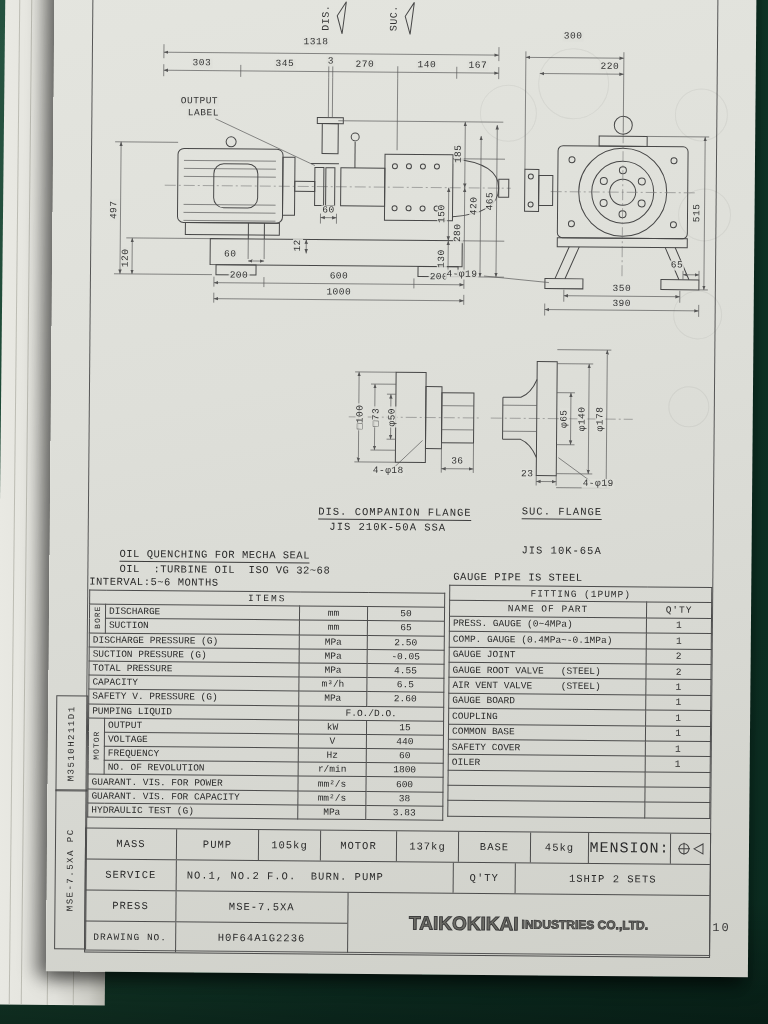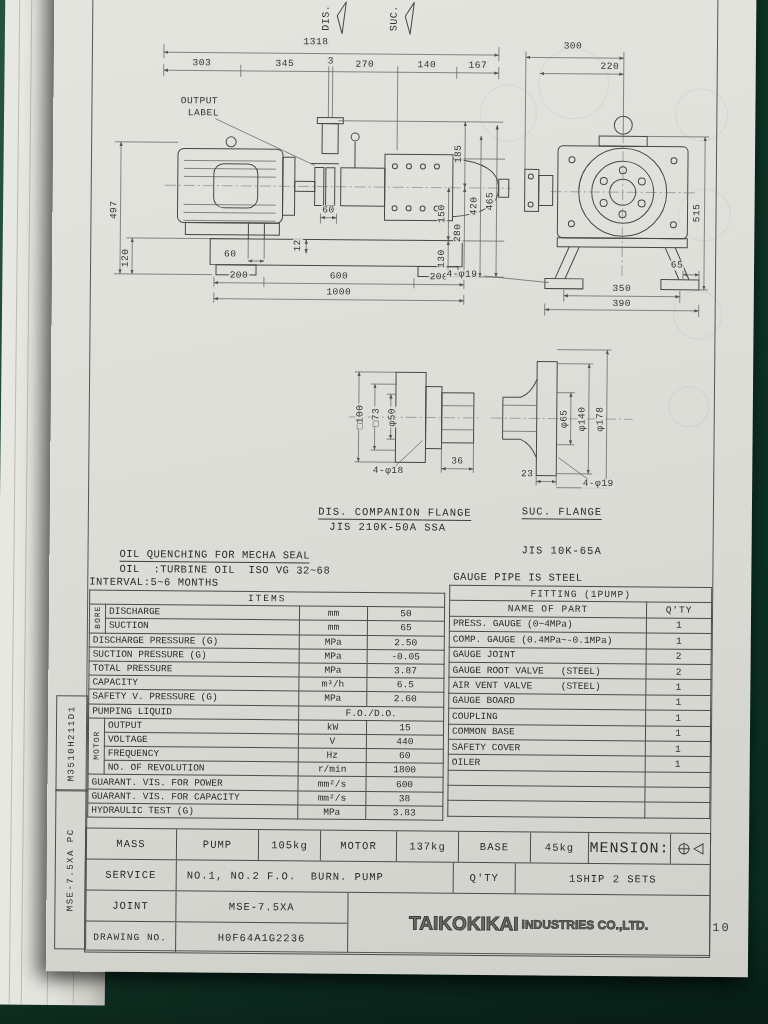--- a/index.html
+++ b/index.html
@@ -269,21 +269,21 @@
   <span class="hdim" style="left:387px;top:305px">200</span>
   <span class="hdim" style="left:287px;top:321px">1000</span>
 
   <span class="vdim" style="left:390px;top:241px">150</span>
   <span class="vdim" style="left:390px;top:286px">130</span>
   <span class="vdim" style="left:406px;top:181px">185</span>
   <span class="vdim" style="left:406px;top:260px">280</span>
   <span class="vdim" style="left:422px;top:233px">420</span>
   <span class="vdim" style="left:438px;top:228px">465</span>
 
-  <span class="hdim" style="left:519px;top:73px">300</span>
+  <span class="hdim" style="left:519px;top:63px">300</span>
   <span class="hdim" style="left:556px;top:93px">220</span>
   <span class="vdim" style="left:645px;top:238px">515</span>
   <span class="hdim" style="left:625px;top:291px">65</span>
   <span class="hdim" style="left:570px;top:315px">350</span>
   <span class="hdim" style="left:570px;top:330px">390</span>
   <span class="hdim" style="left:410px;top:302px">4-φ19</span>
 
   <span class="vdim" style="left:310px;top:445px">□100</span>
   <span class="vdim" style="left:326px;top:445px">□73</span>
   <span class="vdim" style="left:342px;top:445px">φ50</span>
@@ -334,21 +334,21 @@
       <td class="c">2.50</td>
     </tr>
     <tr>
       <td colspan="2">SUCTION PRESSURE (G)</td>
       <td class="c">MPa</td>
       <td class="c">-0.05</td>
     </tr>
     <tr>
       <td colspan="2">TOTAL PRESSURE</td>
       <td class="c">MPa</td>
-      <td class="c">3.87</td>
+      <td class="c">4.55</td>
     </tr>
     <tr>
       <td colspan="2">CAPACITY</td>
       <td class="c">m³/h</td>
       <td class="c">6.5</td>
     </tr>
     <tr>
       <td colspan="2">SAFETY V. PRESSURE (G)</td>
       <td class="c">MPa</td>
       <td class="c">2.60</td>
@@ -486,21 +486,21 @@
     </div>
     <div class="trow">
       <div class="tc" style="width:90px">SERVICE</div>
       <div class="tc" style="width:277px;justify-content:flex-start;padding-left:10px">NO.1, NO.2 F.O.  BURN. PUMP</div>
       <div class="tc" style="width:62px">Q'TY</div>
       <div class="tc" style="flex:1">1SHIP 2 SETS</div>
     </div>
     <div style="display:flex;border-top:1px solid #4c4c4c">
       <div class="tbl-left">
         <div class="trow" style="border-top:none">
-          <div class="tc" style="width:90px">JOINT</div>
+          <div class="tc" style="width:90px">PRESS</div>
           <div class="tc" style="flex:1">MSE-7.5XA</div>
         </div>
         <div class="trow">
           <div class="tc" style="width:90px;font-size:9.5px">DRAWING NO.</div>
           <div class="tc" style="flex:1">H0F64A1G2236</div>
         </div>
       </div>
       <div class="logo-cell">
         <span class="logo-bold">TAIKOKIKAI</span>
         <span class="logo-rest">INDUSTRIES CO.,LTD.</span>

